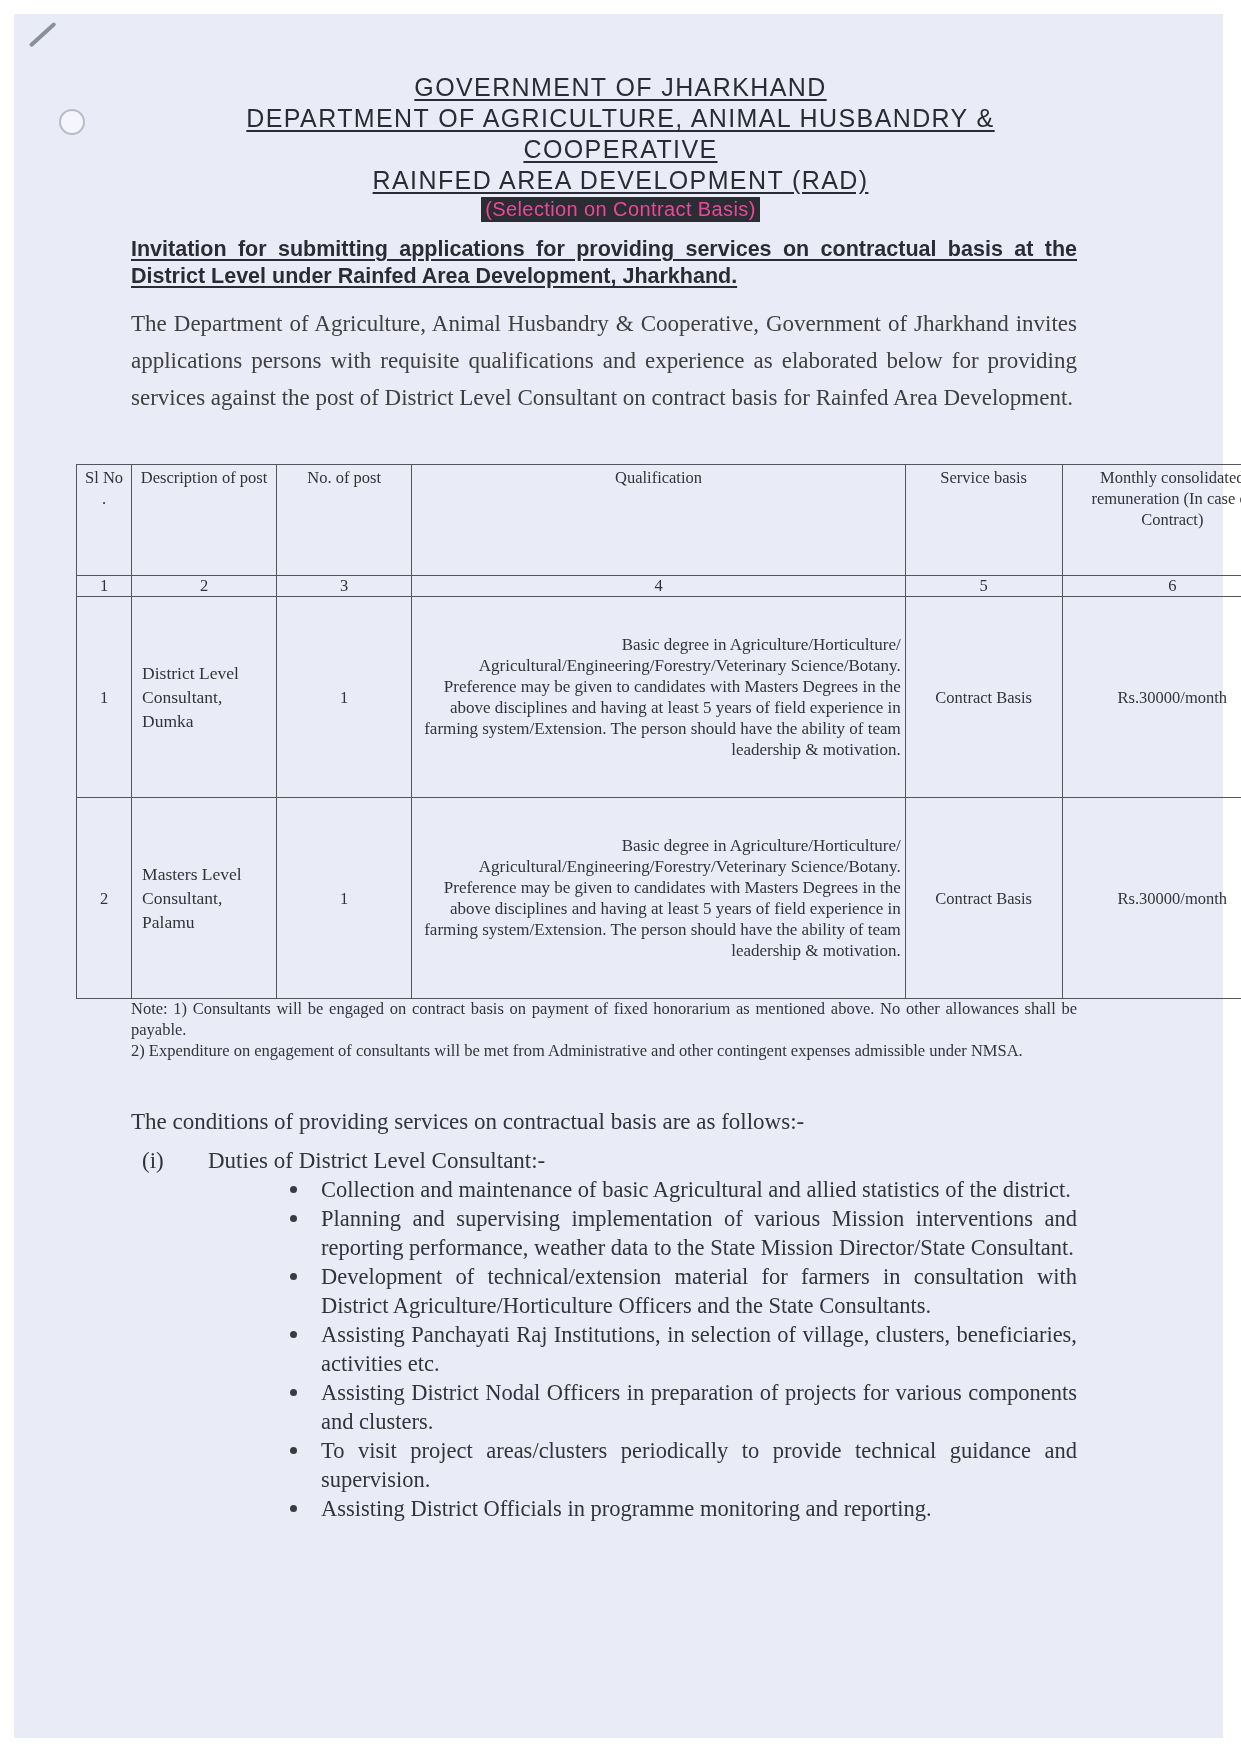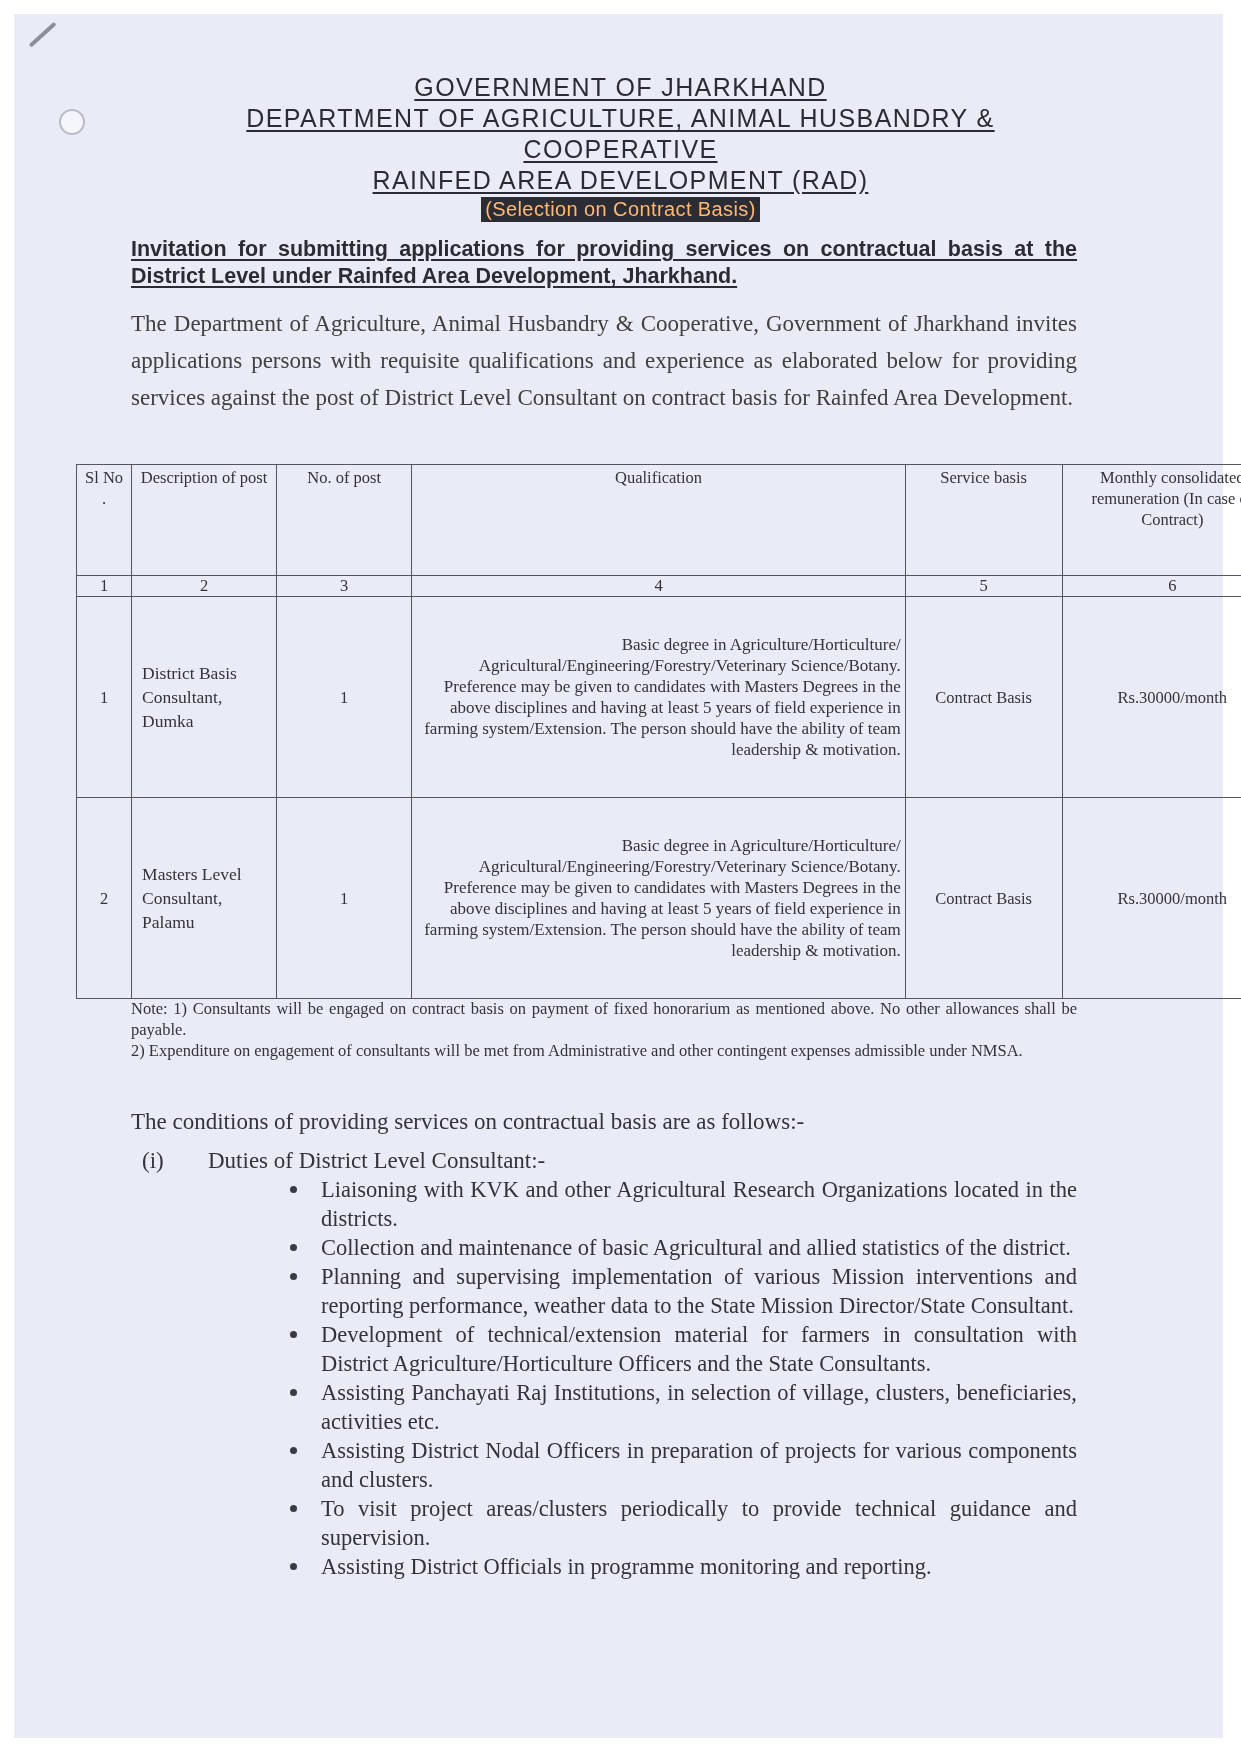--- a/index.html
+++ b/index.html
@@ -34,21 +34,21 @@
       font-size: 25px; letter-spacing: 1.4px; color: #2b2b35;
       line-height: 30px;
     }
     .hdr span { text-decoration: underline; text-underline-offset: 3px; text-align: center; }
     .h1 { top: 72px; }
     .h2 { top: 103px; }
     .h3 { top: 134px; }
     .h4 { top: 165px; }
     .badge-wrap { position: absolute; top: 197px; left: 0; width: 1241px; text-align: center; }
     .badge {
-      display: inline-block; background: #2c2c34; color: #fdba74;
+      display: inline-block; background: #2c2c34; color: #ec4899;
       font-family: "Liberation Sans", sans-serif; font-size: 20px;
       padding: 0 4px; line-height: 25px; letter-spacing: 0.4px;
     }
     .invite {
       position: absolute; left: 131px; top: 236px; width: 946px;
       font-family: "Liberation Sans", sans-serif; font-weight: bold;
       font-size: 21.5px; line-height: 27px; text-align: justify;
       text-align-last: left; color: #2b2b35;
       text-decoration: underline; text-underline-offset: 3px;
     }
@@ -136,21 +136,21 @@
   <tr class="nums">
     <td>1</td>
     <td>2</td>
     <td>3</td>
     <td>4</td>
     <td>5</td>
     <td>6</td>
   </tr>
   <tr class="row">
     <td class="c">1</td>
-    <td class="desc">District Basis Consultant, Dumka</td>
+    <td class="desc">District Level Consultant, Dumka</td>
     <td class="c">1</td>
     <td class="qual">Basic degree in Agriculture/Horticulture/ Agricultural/Engineering/Forestry/Veterinary Science/Botany. Preference may be given to candidates with Masters Degrees in the above disciplines and having at least 5 years of field experience in farming system/Extension. The person should have the ability of team leadership &amp; motivation.</td>
     <td class="c">Contract Basis</td>
     <td class="c">Rs.30000/month</td>
   </tr>
   <tr class="row">
     <td class="c">2</td>
     <td class="desc">Masters Level Consultant, Palamu</td>
     <td class="c">1</td>
     <td class="qual">Basic degree in Agriculture/Horticulture/ Agricultural/Engineering/Forestry/Veterinary Science/Botany. Preference may be given to candidates with Masters Degrees in the above disciplines and having at least 5 years of field experience in farming system/Extension. The person should have the ability of team leadership &amp; motivation.</td>
@@ -165,21 +165,20 @@
   <div>2) Expenditure on engagement of consultants will be met from Administrative and other contingent expenses admissible under NMSA.</div>
 </div>
 
 <div class="conditions">The conditions of providing services on contractual basis are as follows:-</div>
 
 <div class="duty-title">
   <span class="num">(i)</span><span>Duties of District Level Consultant:-</span>
 </div>
 
 <ul class="duties">
-  <li><span class="bullet"></span><span>Liaisoning with KVK and other Agricultural Research Organizations located in the districts.</span></li>
   <li><span class="bullet"></span><span>Collection and maintenance of basic Agricultural and allied statistics of the district.</span></li>
   <li><span class="bullet"></span><span>Planning and supervising implementation of various Mission interventions and reporting performance, weather data to the State Mission Director/State Consultant.</span></li>
   <li><span class="bullet"></span><span>Development of technical/extension material for farmers in consultation with District Agriculture/Horticulture Officers and the State Consultants.</span></li>
   <li><span class="bullet"></span><span>Assisting Panchayati Raj Institutions, in selection of village, clusters, beneficiaries, activities etc.</span></li>
   <li><span class="bullet"></span><span>Assisting District Nodal Officers in preparation of projects for various components and clusters.</span></li>
   <li><span class="bullet"></span><span>To visit project areas/clusters periodically to provide technical guidance and supervision.</span></li>
   <li><span class="bullet"></span><span>Assisting District Officials in programme monitoring and reporting.</span></li>
 </ul>
 
 </body></html>

